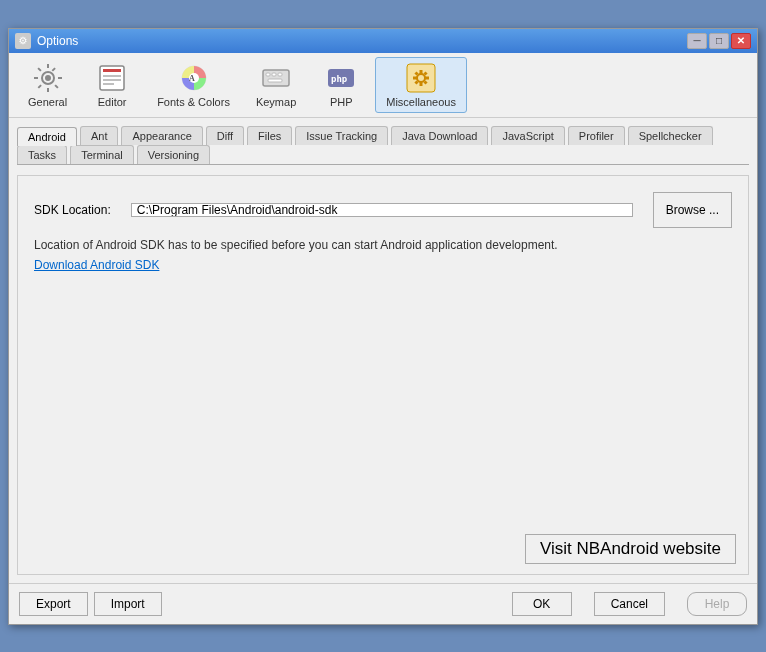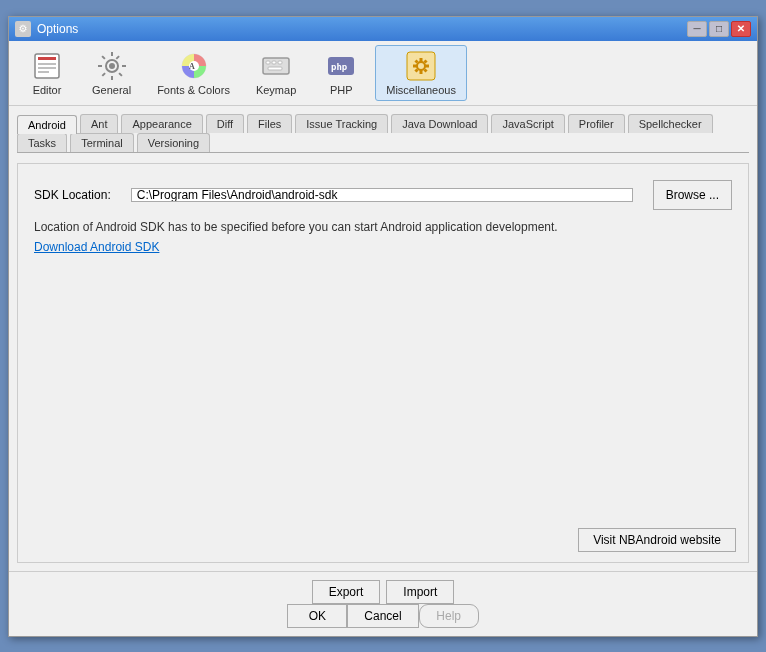--- a/index.html
+++ b/index.html
@@ -158,21 +158,21 @@
       background: white;
       font-size: 12px;
       height: 14px;
     }
     .browse-btn {
       padding: 3px 12px;
       background: #f0f0f0;
       border: 1px solid #aaa;
       cursor: pointer;
       font-size: 12px;
-      height: 30px;
+      height: 36px;
       white-space: nowrap;
     }
 
     .info-text {
       font-size: 12px;
       color: #333;
       margin-bottom: 6px;
     }
     .link-text {
       color: #0066cc;
@@ -184,35 +184,34 @@
     .panel-footer {
       position: absolute;
       bottom: 10px;
       right: 12px;
     }
     .visit-btn {
       padding: 4px 14px;
       background: #f0f0f0;
       border: 1px solid #aaa;
       cursor: pointer;
-      font-size: 12px;
+      font-size: 17px;
     }
 
     
     .bottom-bar {
       display: flex;
       justify-content: space-between;
       align-items: center;
       padding: 8px 10px;
       border-top: 1px solid #ccc;
       background: #f0f0f0;
-      flex-direction: column;
     }
     .bottom-left { display: flex; gap: 6px; }
-    .bottom-right { display: flex; gap: 0; }
+    .bottom-right { display: flex; gap: 22px; }
     .bottom-btn {
       padding: 4px 16px;
       background: #f0f0f0;
       border: 1px solid #aaa;
       cursor: pointer;
       font-size: 12px;
       min-width: 60px;
     }
     .bottom-btn.disabled { color: #aaa; cursor: default; border-radius: 9px; }
   </style>
@@ -227,43 +226,43 @@
       <span>Options</span>
     </div>
     <div class="title-controls">
       <div class="title-btn minimize">─</div>
       <div class="title-btn maximize">□</div>
       <div class="title-btn">✕</div>
     </div>
   </div>
 
   <div class="toolbar">
+
+    <div class="toolbar-item">
+      <div class="toolbar-icon">
+        <svg width="32" height="32" viewBox="0 0 32 32">
+          <circle cx="16" cy="16" r="6" fill="none" stroke="#888" stroke-width="2"></circle>
+          <path d="M16 2 v4 M16 26 v4 M2 16 h4 M26 16 h4 M6.1 6.1 l2.8 2.8 M23.1 23.1 l2.8 2.8 M23.1 6.1 l-2.8 2.8 M9.1 23.1 l-2.8 2.8" stroke="#888" stroke-width="2"></path>
+          <circle cx="16" cy="16" r="3" fill="#888"></circle>
+        </svg>
+      </div>
+      <span class="toolbar-label">General</span>
+    </div>
 
     <div class="toolbar-item">
       <div class="toolbar-icon">
         <svg width="32" height="32" viewBox="0 0 32 32">
           <rect x="4" y="4" width="24" height="24" rx="2" fill="white" stroke="#888" stroke-width="1.5"></rect>
           <rect x="7" y="7" width="18" height="3" fill="#c44"></rect>
           <line x1="7" y1="14" x2="25" y2="14" stroke="#aaa" stroke-width="1.5"></line>
           <line x1="7" y1="18" x2="25" y2="18" stroke="#aaa" stroke-width="1.5"></line>
           <line x1="7" y1="22" x2="18" y2="22" stroke="#aaa" stroke-width="1.5"></line>
         </svg>
       </div>
       <span class="toolbar-label">Editor</span>
-    </div>
-
-    <div class="toolbar-item">
-      <div class="toolbar-icon">
-        <svg width="32" height="32" viewBox="0 0 32 32">
-          <circle cx="16" cy="16" r="6" fill="none" stroke="#888" stroke-width="2"></circle>
-          <path d="M16 2 v4 M16 26 v4 M2 16 h4 M26 16 h4 M6.1 6.1 l2.8 2.8 M23.1 23.1 l2.8 2.8 M23.1 6.1 l-2.8 2.8 M9.1 23.1 l-2.8 2.8" stroke="#888" stroke-width="2"></path>
-          <circle cx="16" cy="16" r="3" fill="#888"></circle>
-        </svg>
-      </div>
-      <span class="toolbar-label">General</span>
     </div>
 
     <div class="toolbar-item">
       <div class="toolbar-icon">
         <svg width="32" height="32" viewBox="0 0 32 32">
           <circle cx="16" cy="16" r="12" fill="none" stroke="#ddd" stroke-width="1"></circle>
           <path d="M16 4 A12 12 0 0 1 28 16 L16 16 Z" fill="#e88"></path>
           <path d="M28 16 A12 12 0 0 1 16 28 L16 16 Z" fill="#8e8"></path>
           <path d="M16 28 A12 12 0 0 1 4 16 L16 16 Z" fill="#88e"></path>
           <path d="M4 16 A12 12 0 0 1 16 4 L16 16 Z" fill="#ee8"></path>

